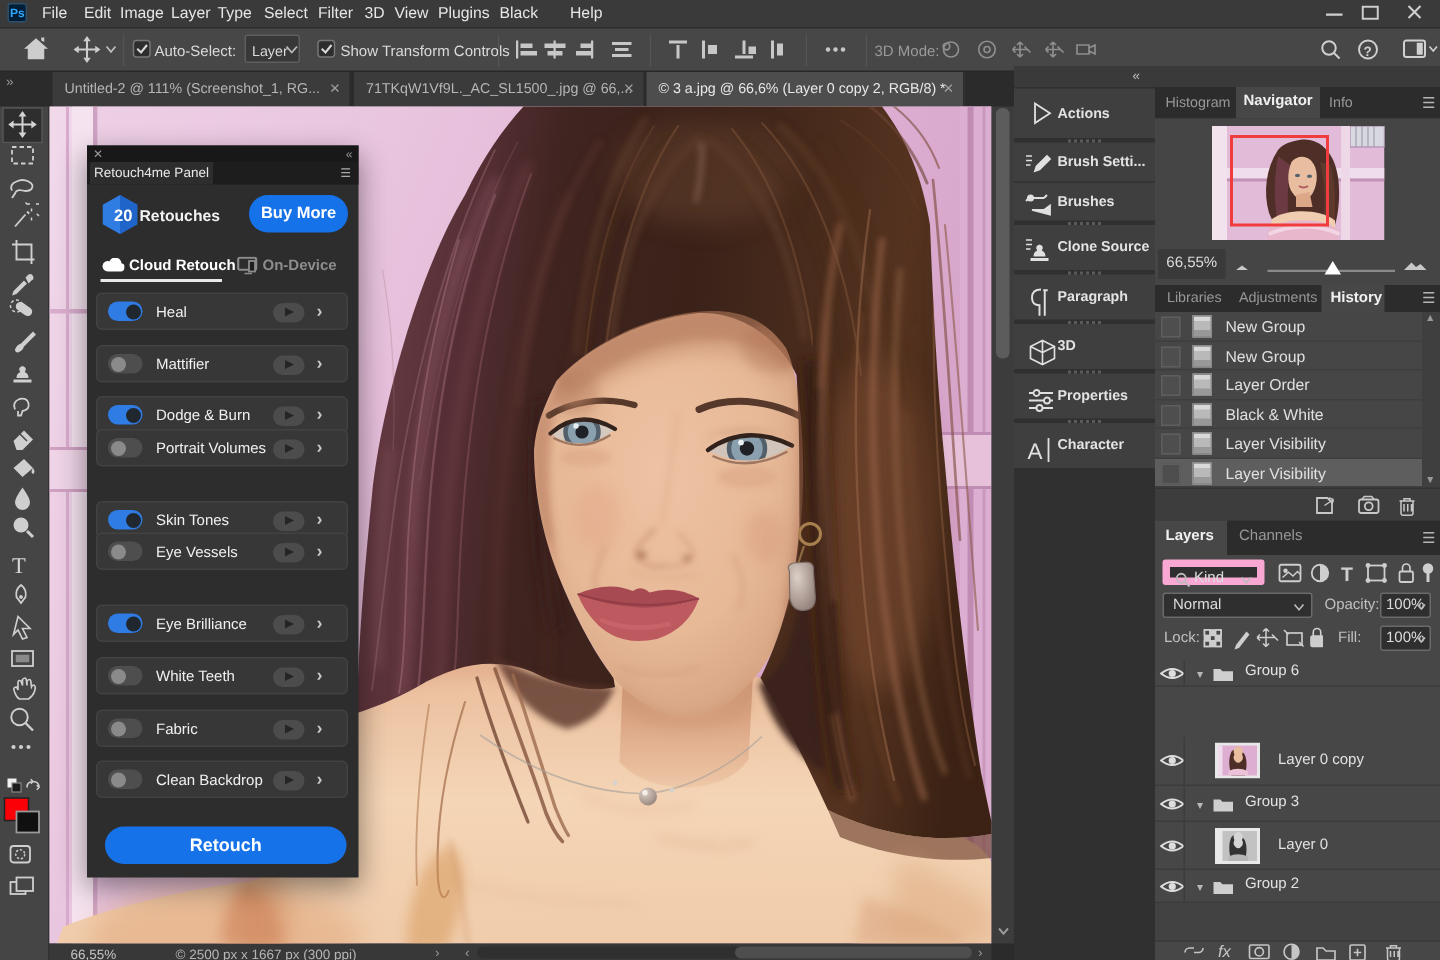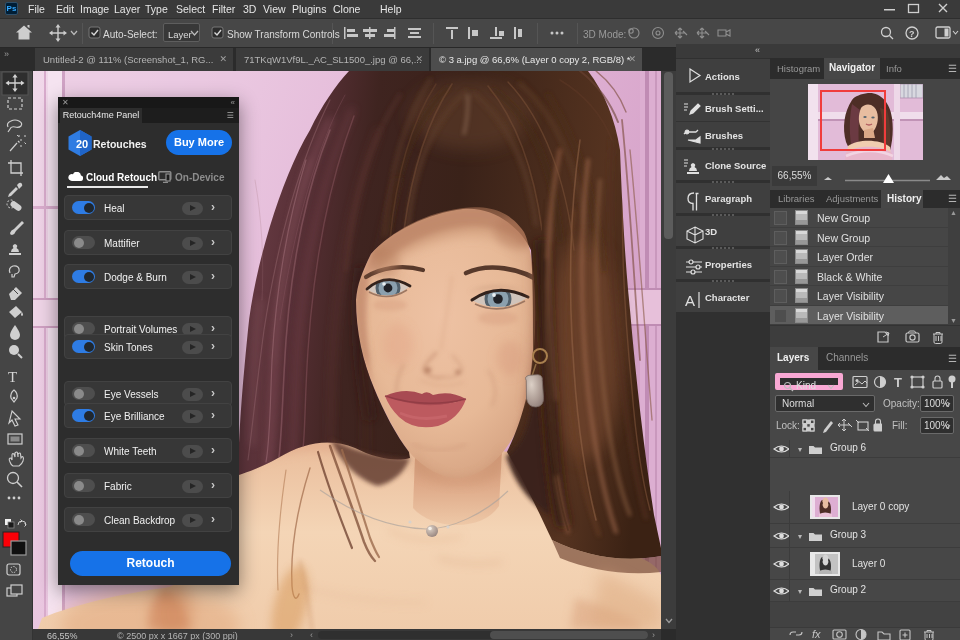--- a/index.html
+++ b/index.html
@@ -88,21 +88,21 @@
     <span style="left:28px">File</span>
     <span style="left:56px">Edit</span>
     <span style="left:80px">Image</span>
     <span style="left:114px">Layer</span>
     <span style="left:145px">Type</span>
     <span style="left:176px">Select</span>
     <span style="left:212px">Filter</span>
     <span style="left:243px">3D</span>
     <span style="left:263px">View</span>
     <span style="left:292px">Plugins</span>
-    <span style="left:333px">Clone</span>
+    <span style="left:333px">Black</span>
     <span style="left:380px">Help</span>
     <svg style="position:absolute;left:880px;top:0" width="80" height="16" viewBox="0 0 80 16">
       <rect x="4" y="9" width="11" height="1.5" fill="#cfcfcf"></rect>
       <rect x="28.5" y="4.5" width="10" height="8" fill="none" stroke="#cfcfcf" stroke-width="1.3"></rect>
       <path d="M59 4 l8 8 M67 4 l-8 8" stroke="#cfcfcf" stroke-width="1.4"></path>
     </svg>
   </div>
 
   <div id="optbar">
     <svg class="abs" style="left:0;top:0" width="960" height="28" viewBox="0 0 960 28">
@@ -593,37 +593,37 @@
         <span class="chev">›</span>
       </div>
     <div class="rrow" style="top:167px">
         <div class="tg on">
           <div class="knob"></div>
         </div>
         <span class="rl">Dodge &amp; Burn</span>
         <div class="play"></div>
         <span class="chev">›</span>
       </div>
-    <div class="rrow" style="top:219px">
+    <div class="rrow" style="top:189px">
         <div class="tg">
           <div class="knob"></div>
         </div>
         <span class="rl">Portrait Volumes</span>
         <div class="play"></div>
         <span class="chev">›</span>
       </div>
     <div class="rrow" style="top:237px">
         <div class="tg on">
           <div class="knob"></div>
         </div>
         <span class="rl">Skin Tones</span>
         <div class="play"></div>
         <span class="chev">›</span>
       </div>
-    <div class="rrow" style="top:284px">
+    <div class="rrow" style="top:258px">
         <div class="tg">
           <div class="knob"></div>
         </div>
         <span class="rl">Eye Vessels</span>
         <div class="play"></div>
         <span class="chev">›</span>
       </div>
     <div class="rrow" style="top:306px">
         <div class="tg on">
           <div class="knob"></div>

